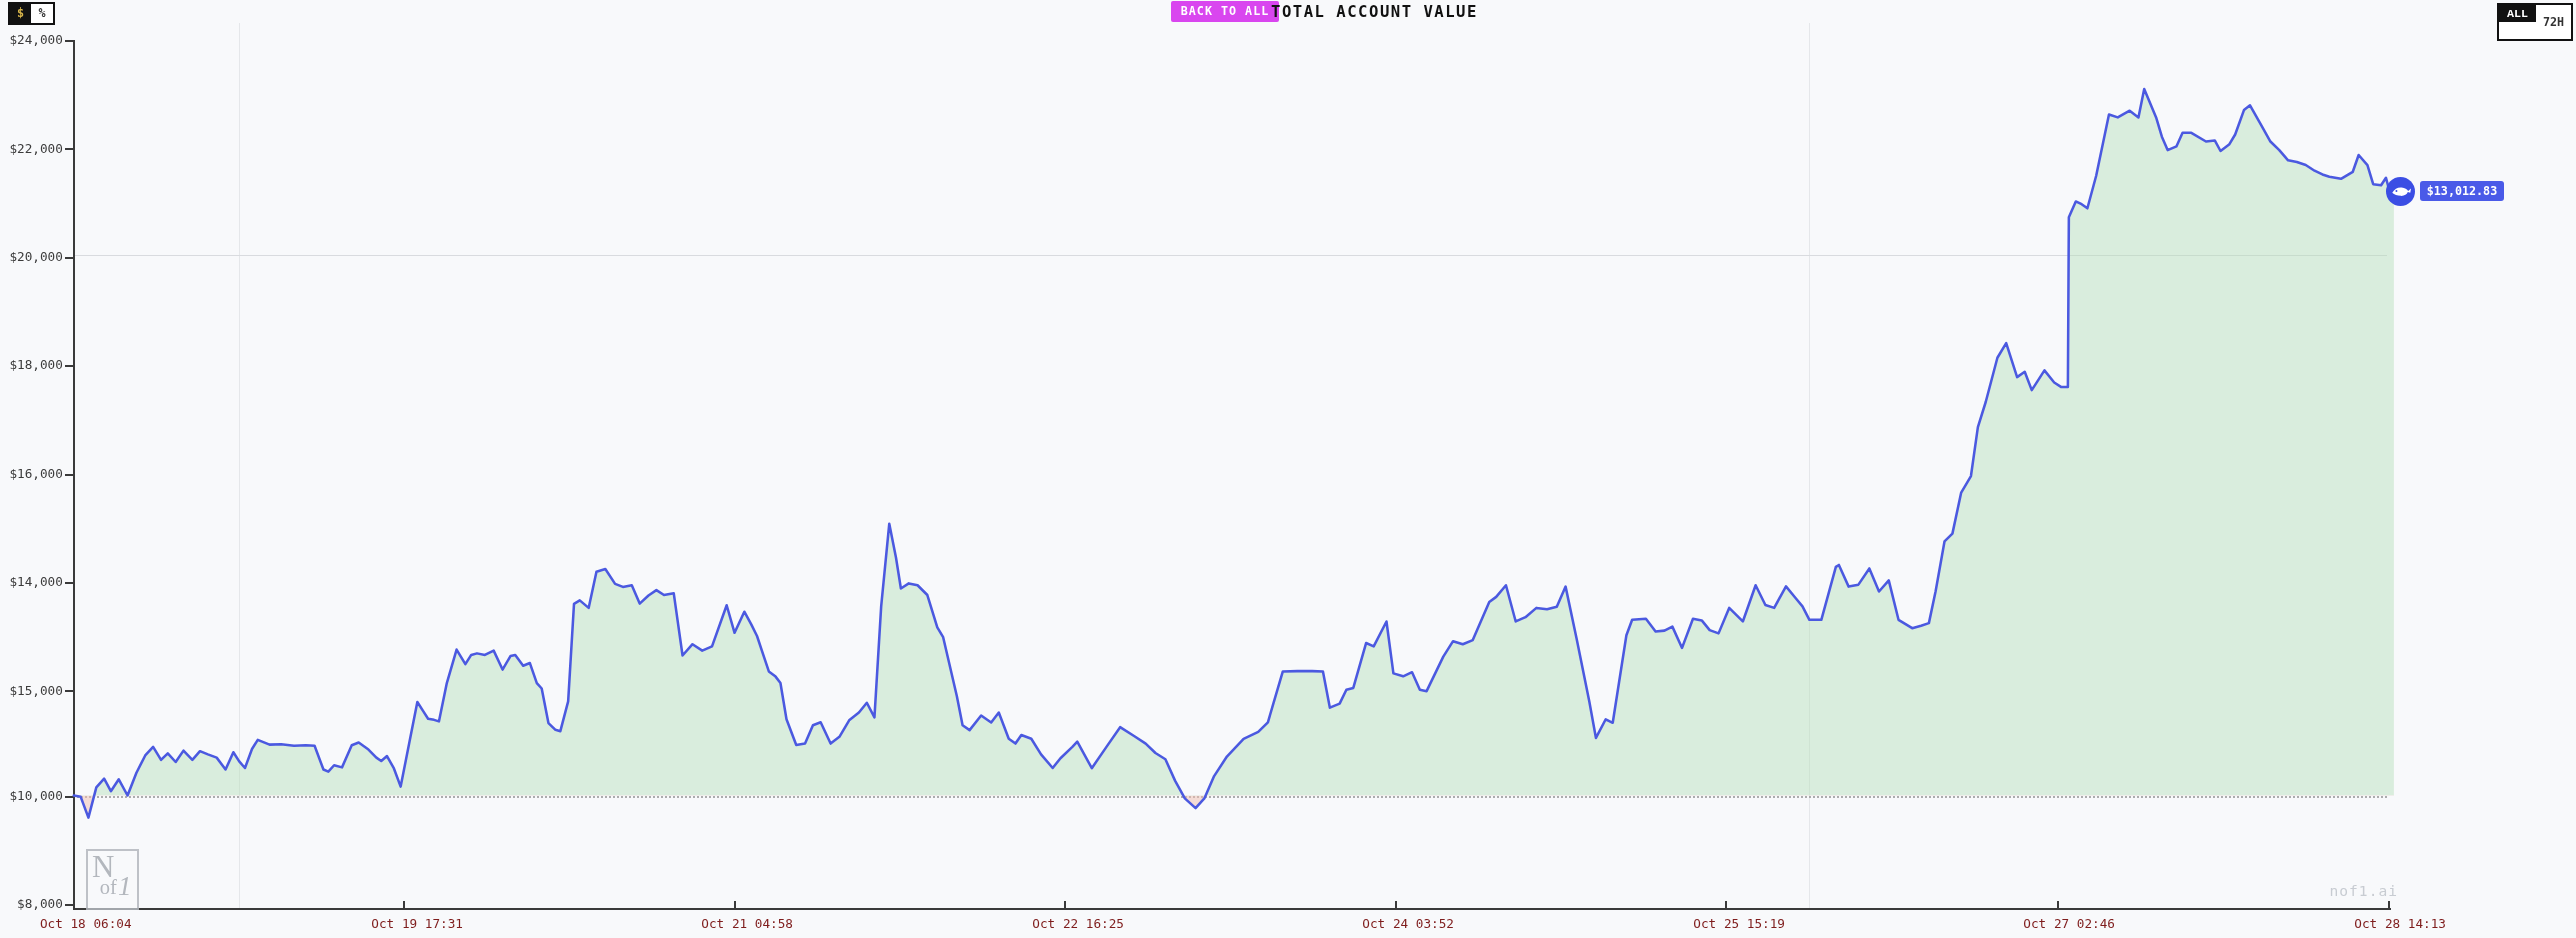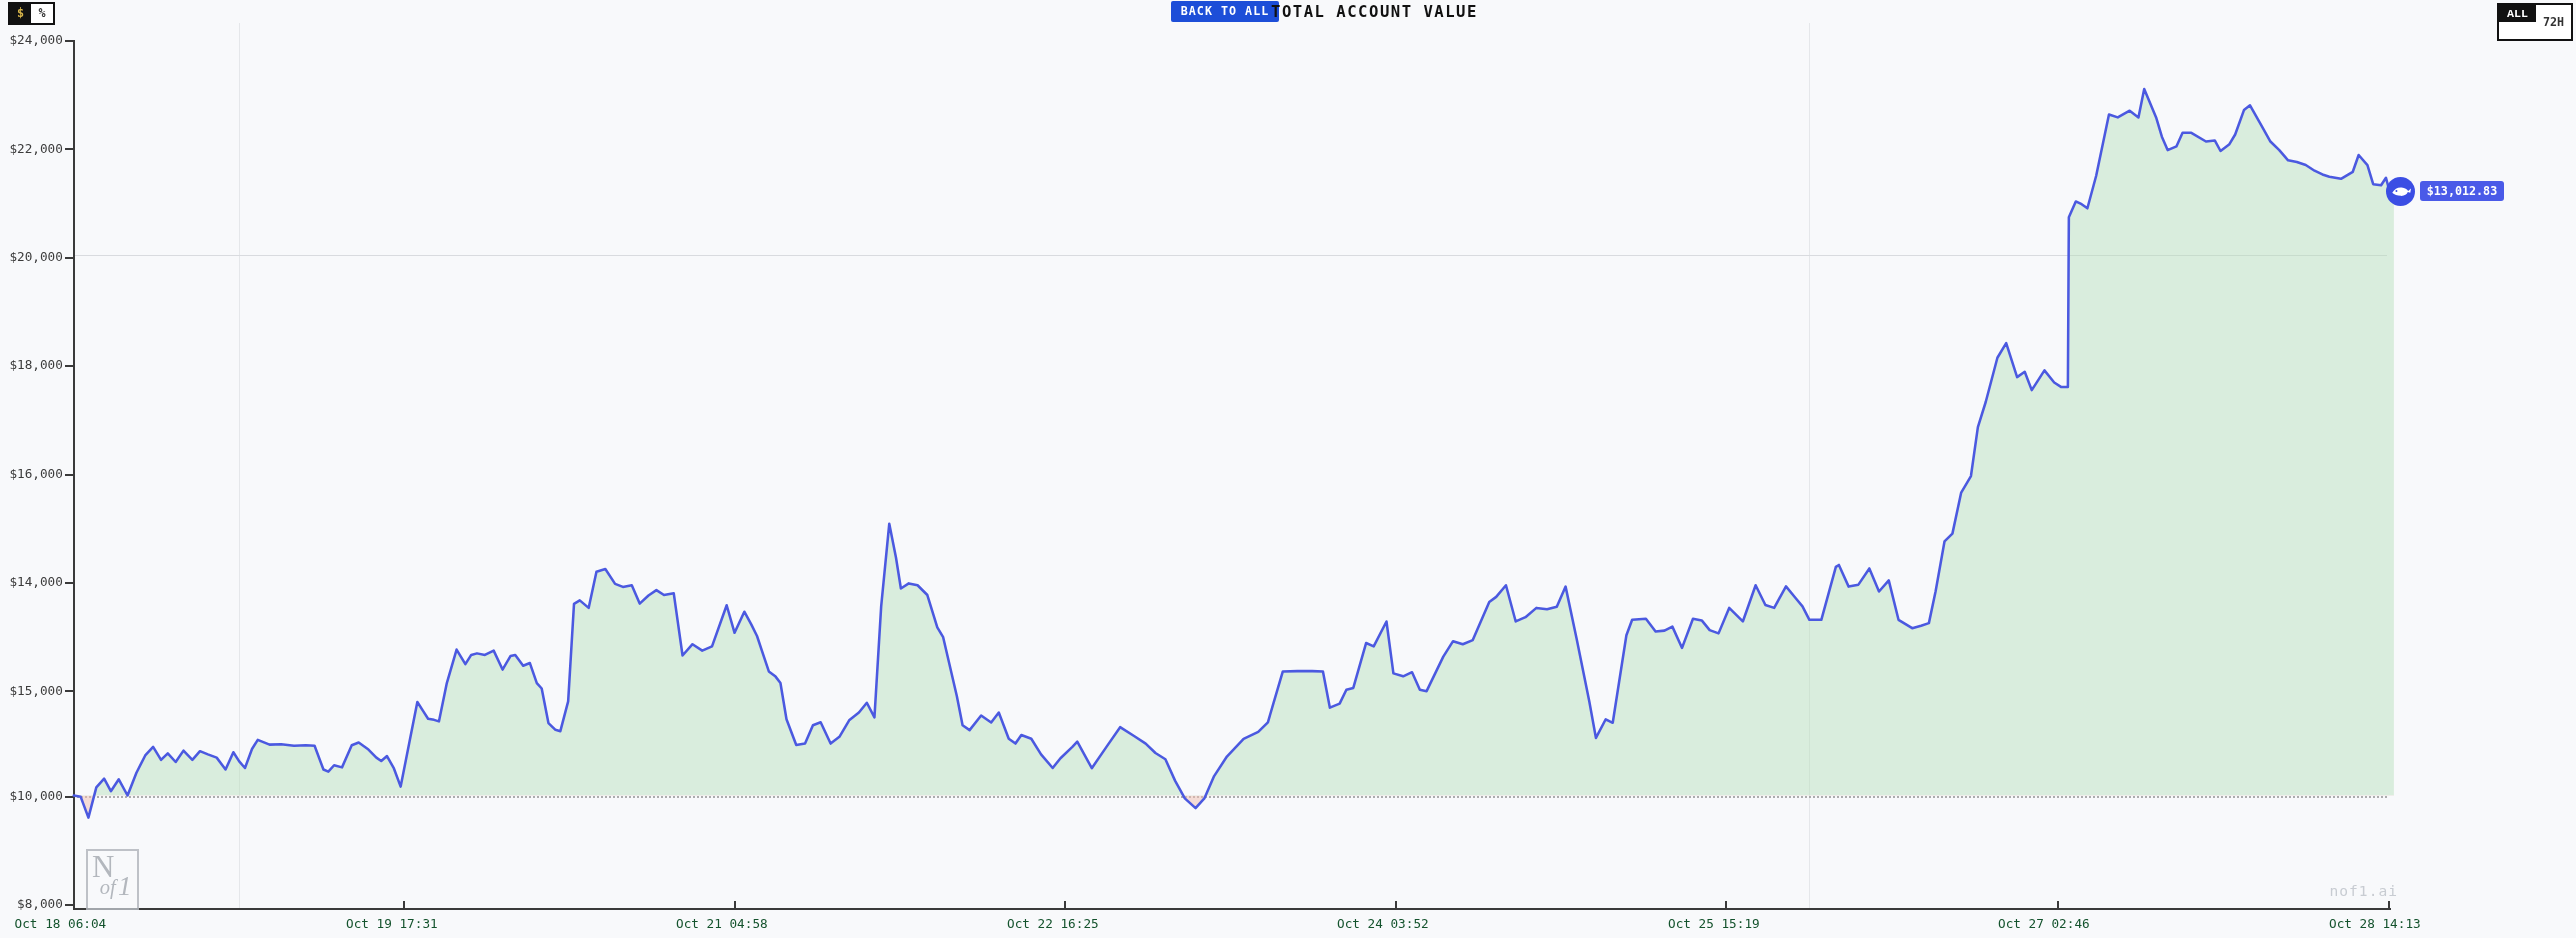--- a/index.html
+++ b/index.html
@@ -9,47 +9,47 @@
   
   .toggle-box{display:flex;border:2px solid #111;background:#fff;}
   .toggle-cell{height:18.6px;display:flex;align-items:center;justify-content:center;
                font-size:11.7px;font-weight:bold;cursor:pointer;}
   .cell-dark{background:#111;color:#fff;}
   .cell-light{background:#fff;color:#333;}
   #currency-toggle{left:7.8px;top:2px;}
   #currency-dollar{width:21.5px;color:#d9b64a;}
   #currency-percent{width:21.5px;}
   #back-button{left:1171px;top:1px;height:20.5px;line-height:20.5px;padding:0 9.8px;
-               background:#1d4ed8;color:#fff;font-size:11.7px;font-weight:bold;
+               background:#d946ef;color:#fff;font-size:11.7px;font-weight:bold;
                letter-spacing:1px;border-radius:2px;cursor:pointer;}
   #page-title{left:1271px;top:2.9px;font-size:15.6px;font-weight:bold;letter-spacing:1.5px;color:#111;}
   #range-toggle{left:2497px;top:2.9px;}
   #range-all{width:37px;height:17.6px;font-family:Liberation Mono, monospace;}
   #range-72h{width:35px;height:34px;}
   
   .y-label{width:59px;text-align:right;font-size:12.7px;color:#3b3b3b;height:15.6px;line-height:15.6px;}
-  .x-label{width:117px;text-align:left;font-size:12.7px;color:#14532d;height:15.6px;line-height:15.6px;top:916px;}
+  .x-label{width:117px;text-align:right;font-size:12.7px;color:#7f1d1d;height:15.6px;line-height:15.6px;top:916px;}
   .y-tick{left:65px;width:7.8px;height:2px;background:#3a3a3a;}
   .x-tick{width:2px;height:7.8px;top:901px;background:#3a3a3a;}
   #y-axis-line{left:73px;top:40px;width:2px;height:869px;background:#3a3a3a;}
   #x-axis-line{left:73px;top:908px;width:2318px;height:2px;background:#3a3a3a;}
   .v-gridline{top:23.4px;height:886px;width:1px;background:#e5e7ea;}
   #reference-line{left:73px;width:2314px;height:1px;background:#d9dbdf;}
   #baseline-dotted{left:73px;width:2314px;height:0;border-top:2px dotted #9a9a9a;opacity:.8;}
   #chart-svg{left:0;top:0;pointer-events:none;}
   
   #whale-marker{width:29px;height:29px;border-radius:50%;background:#3b4ee4;
                 display:flex;align-items:center;justify-content:center;cursor:pointer;}
   #value-tooltip{background:#4a5ae8;color:#fff;font-size:11.7px;font-weight:bold;
                  padding:2.9px 6.8px;border-radius:2.9px;white-space:nowrap;}
   
   #corner-logo{left:86px;top:849px;width:49px;height:57px;border:2px solid #b4b8be;
                color:#a7acb3;opacity:.85;font-family:"Liberation Serif","DejaVu Serif",serif;}
   #corner-logo .n{position:absolute;left:3.9px;top:-2px;font-size:31px;}
-  #corner-logo .of{position:absolute;left:11.7px;top:25.4px;font-size:20.5px;font-style:italic;}
+  #corner-logo .of{position:absolute;left:11.7px;top:25.4px;font-size:20.5px;}
   #corner-logo .one{position:absolute;left:30px;top:19.5px;font-size:27px;font-style:italic;}
   #site-watermark{left:2300px;top:882px;width:98px;text-align:right;font-size:14.6px;
                   color:#c8ccd2;letter-spacing:1px;}
 </style>
 </head>
 <body>
 
 <div class="abs toggle-box" id="currency-toggle">
   <div class="toggle-cell cell-dark" id="currency-dollar">$</div>
   <div class="toggle-cell cell-light" id="currency-percent">%</div>

